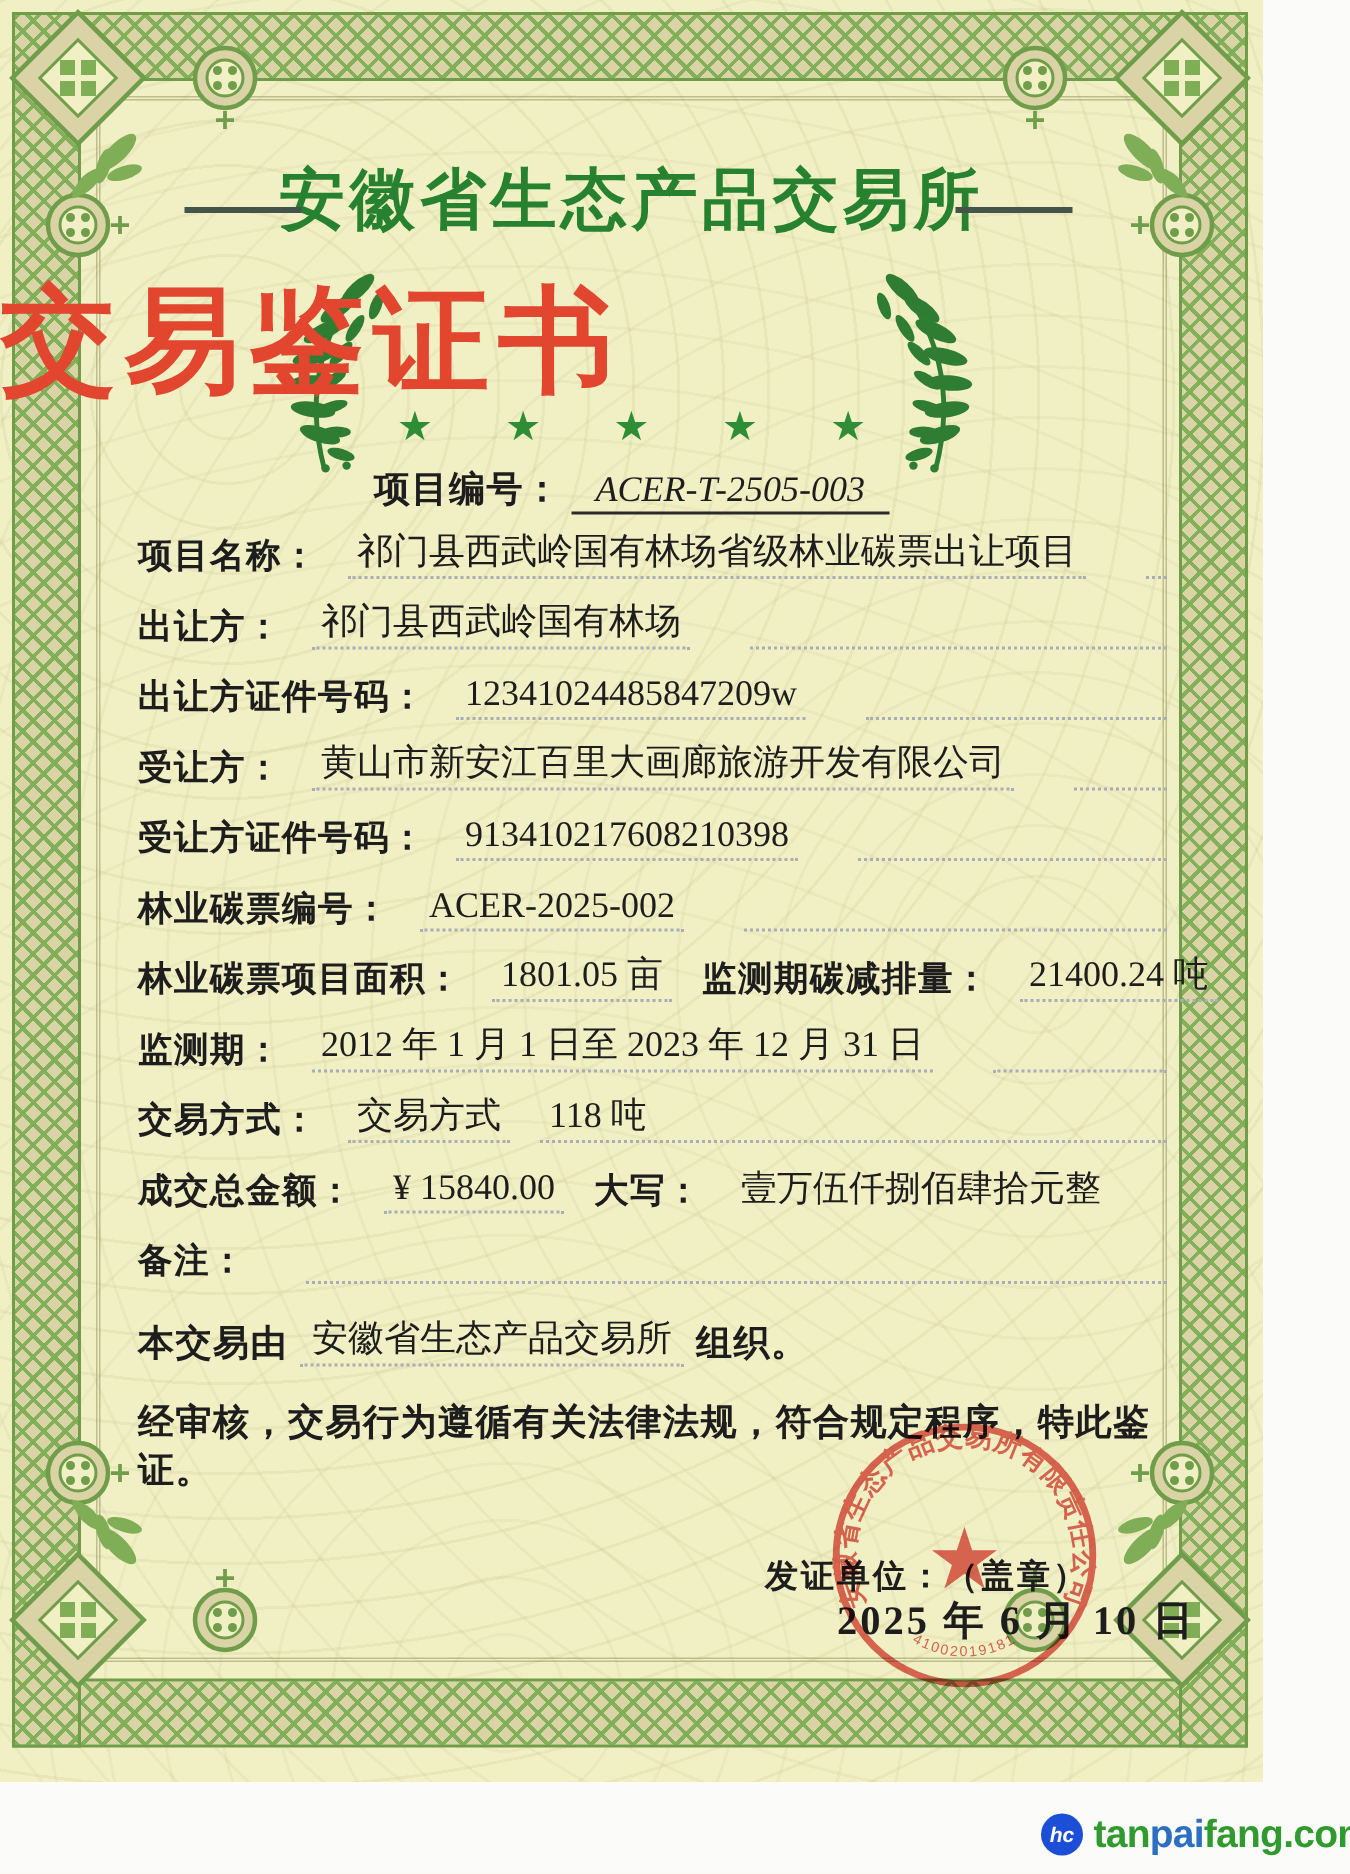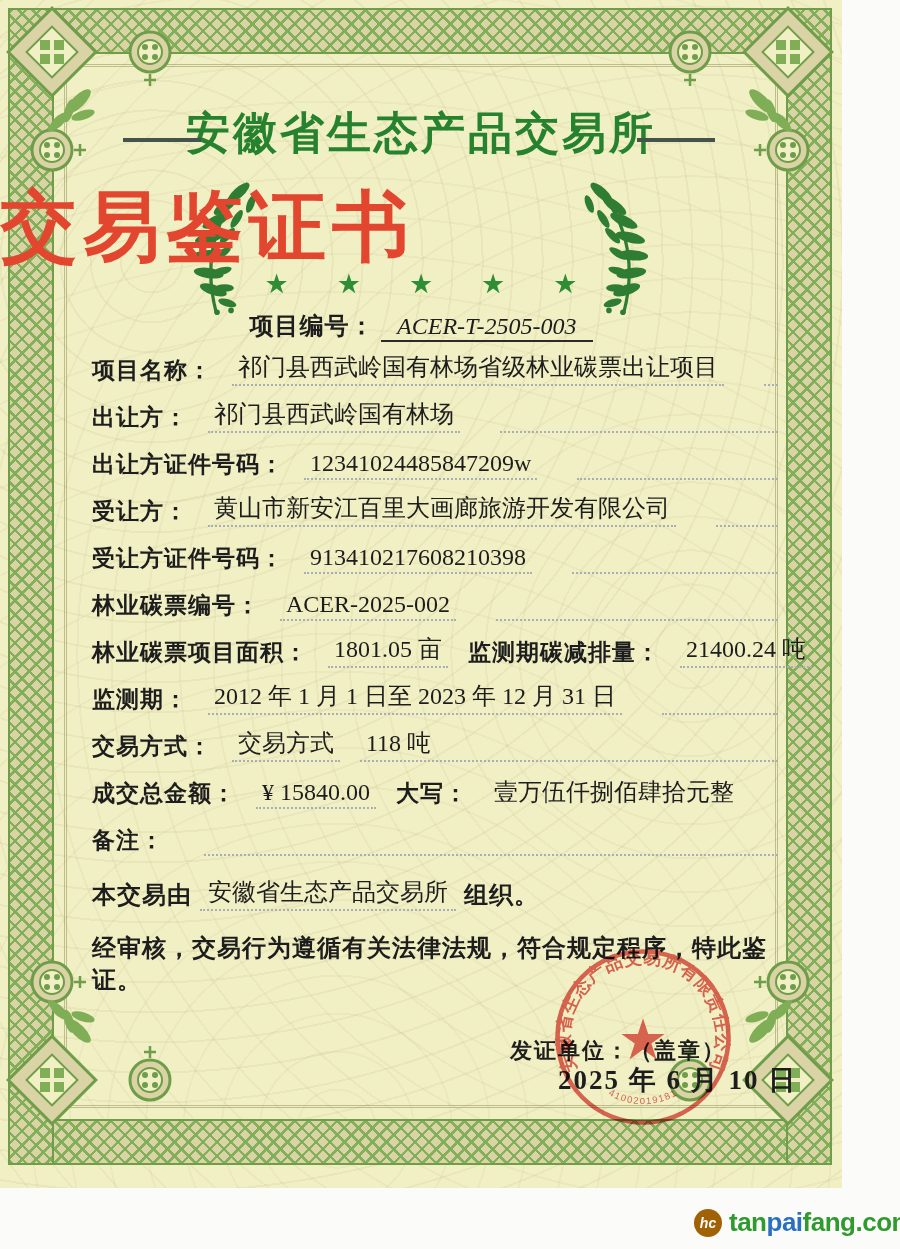--- a/index.html
+++ b/index.html
@@ -79,21 +79,21 @@
   .org-line .b{font-weight:700;letter-spacing:1px;}
   .org-line .o{font-family:"Liberation Serif", serif;border-bottom:2px dotted #a7aeb5;padding:0 8px 1px 8px;}
   .audit-line{position:absolute;left:92px;top:932px;width:690px;font-size:24px;font-weight:700;color:#1d1d1d;letter-spacing:1px;}
   .issuer-line{position:absolute;left:486px;top:1036px;font-size:22px;font-weight:700;color:#1d1d1d;letter-spacing:2px;margin-left:24px;}
   .date-line{position:absolute;left:558px;top:1062px;font-size:27px;font-weight:700;color:#1d1d1d;letter-spacing:2px;font-family:"Liberation Serif", serif;}
   
   .stamp{position:absolute;left:552px;top:946px;width:182px;height:182px;opacity:.85;mix-blend-mode:multiply;}
   
   .logo{position:absolute;left:694px;top:1207px;display:flex;align-items:center;gap:7px;}
   .logo-badge{
-    width:28px;height:28px;border-radius:50%;background:#a16207;color:#fff;
+    width:28px;height:28px;border-radius:50%;background:#1d4ed8;color:#fff;
     display:flex;align-items:center;justify-content:center;
     font-size:14px;font-weight:700;font-style:italic;
   }
   .logo-text{font-size:26px;font-weight:700;letter-spacing:-.5px;}
   .lg-green{color:#2f9a2d;}
   .lg-blue{color:#2b6fc2;}
 </style>
 </head>
 <body>
 

